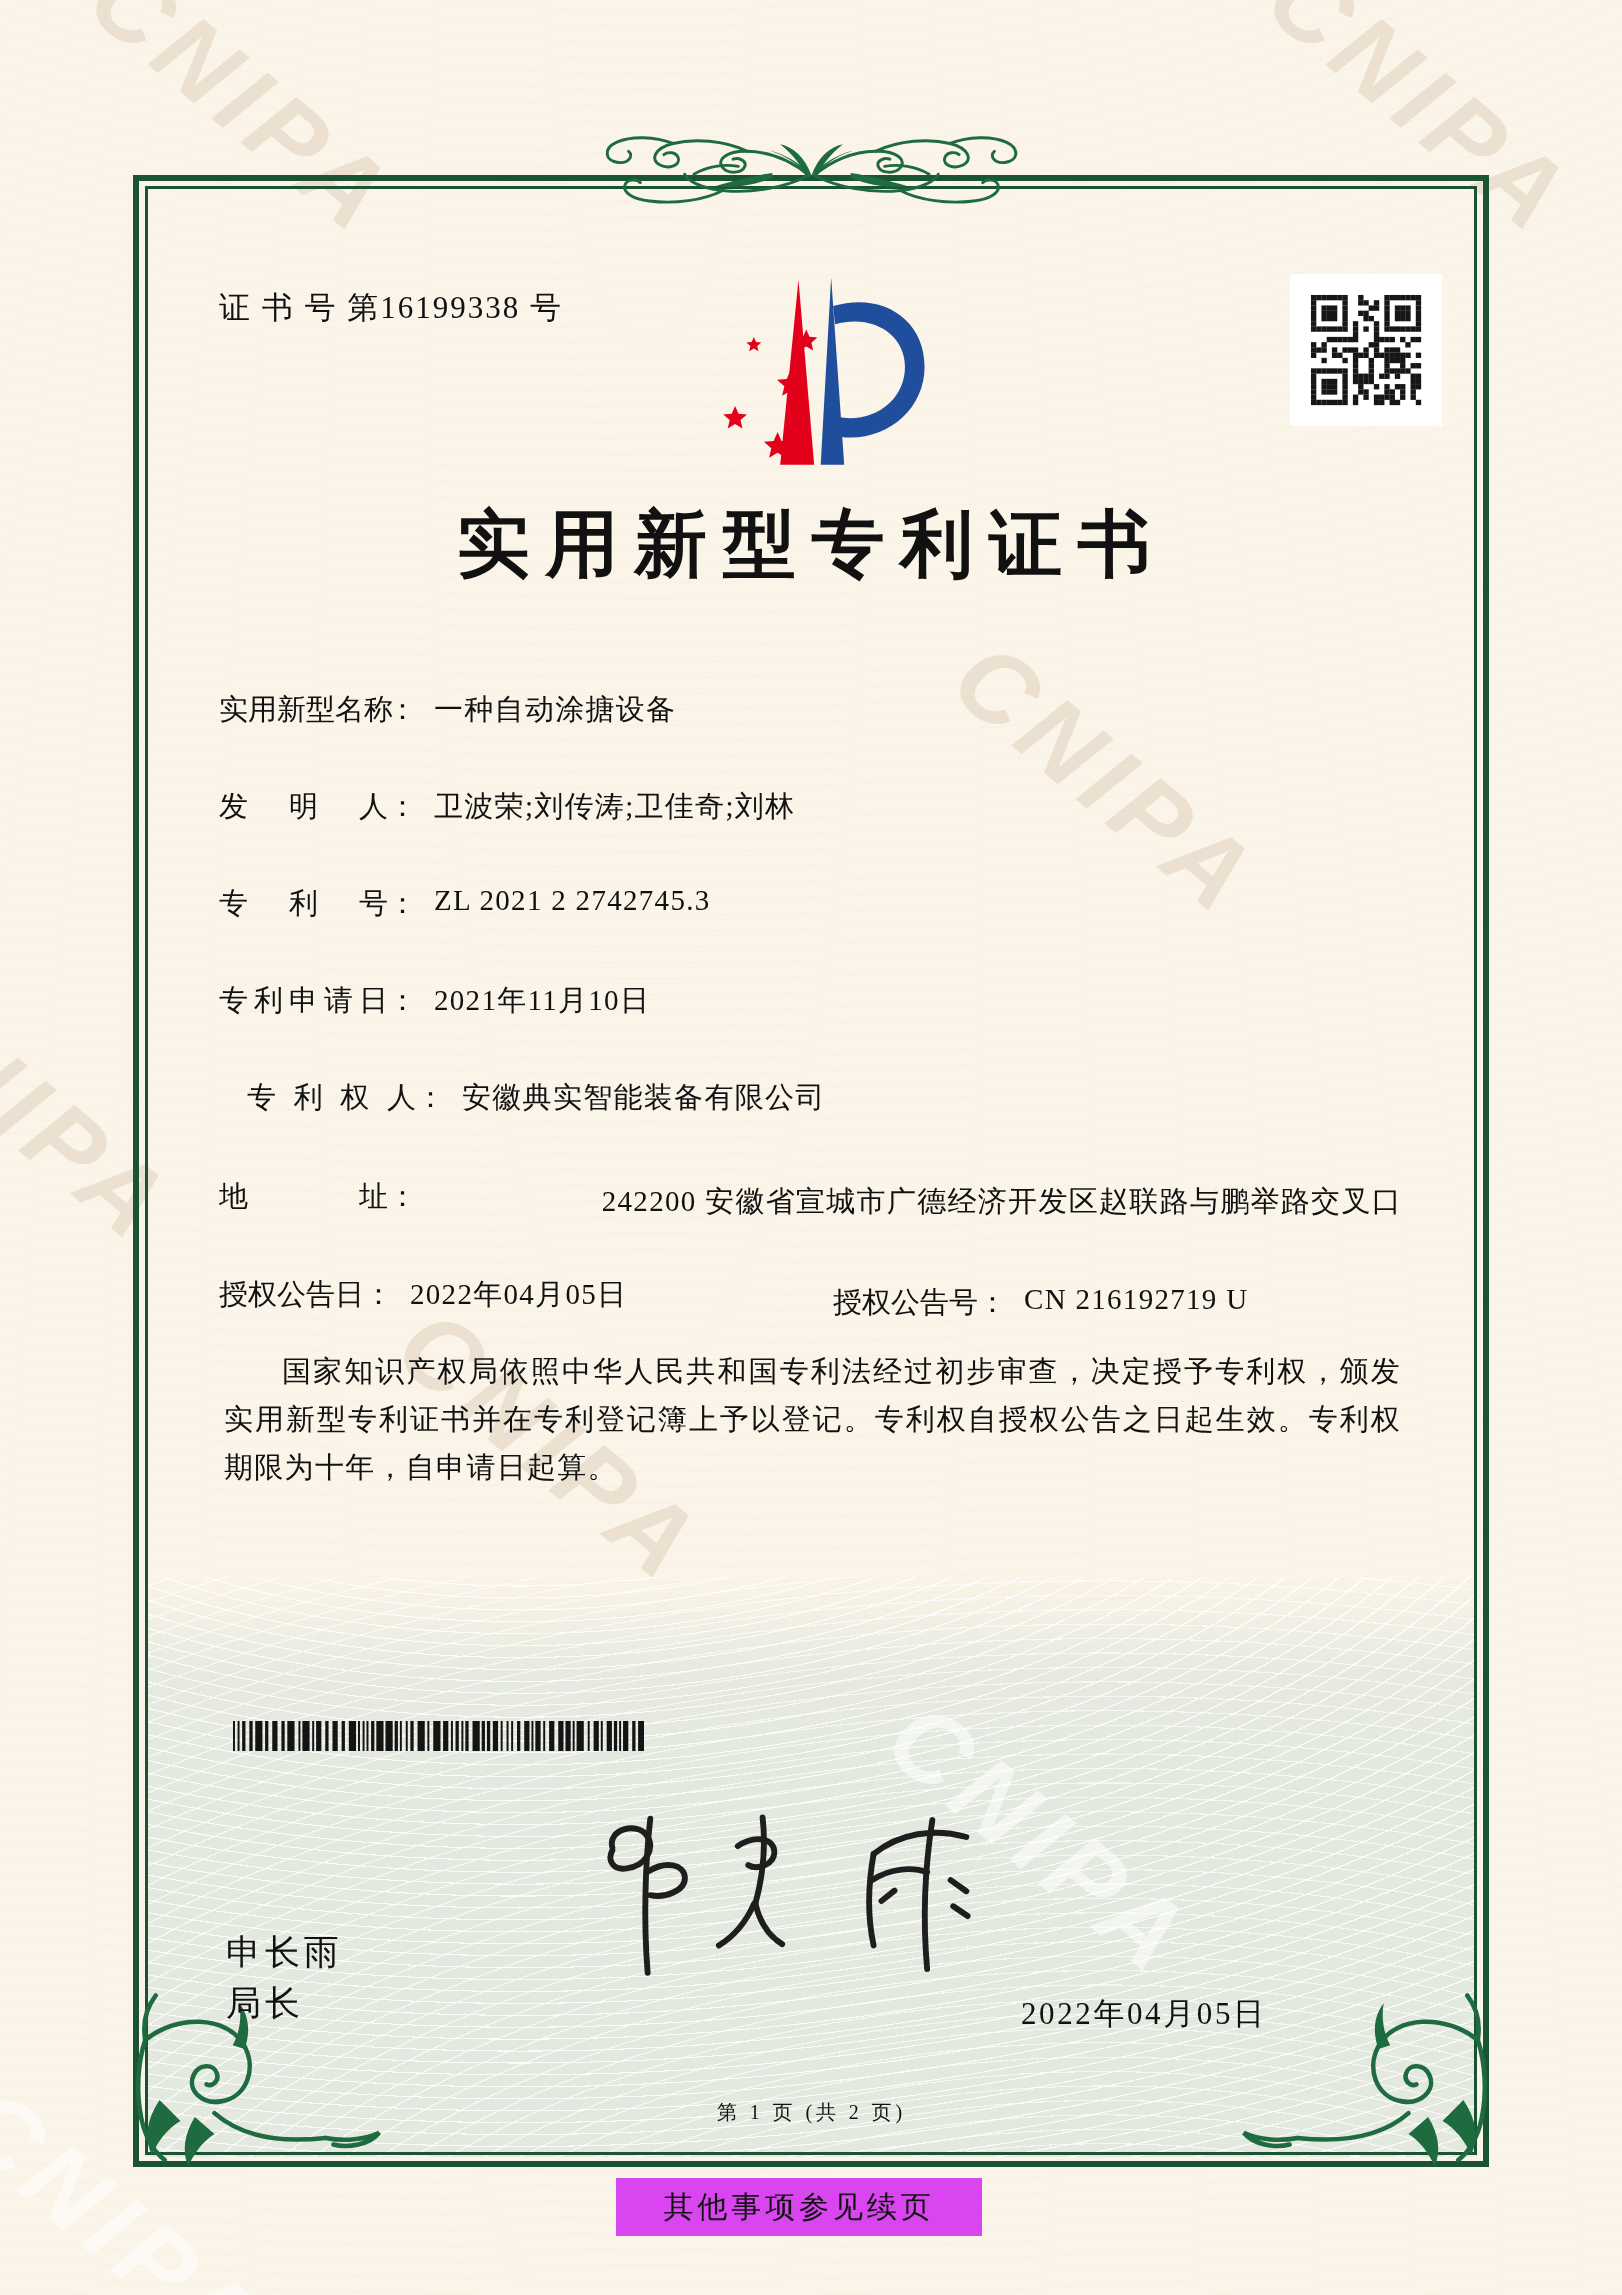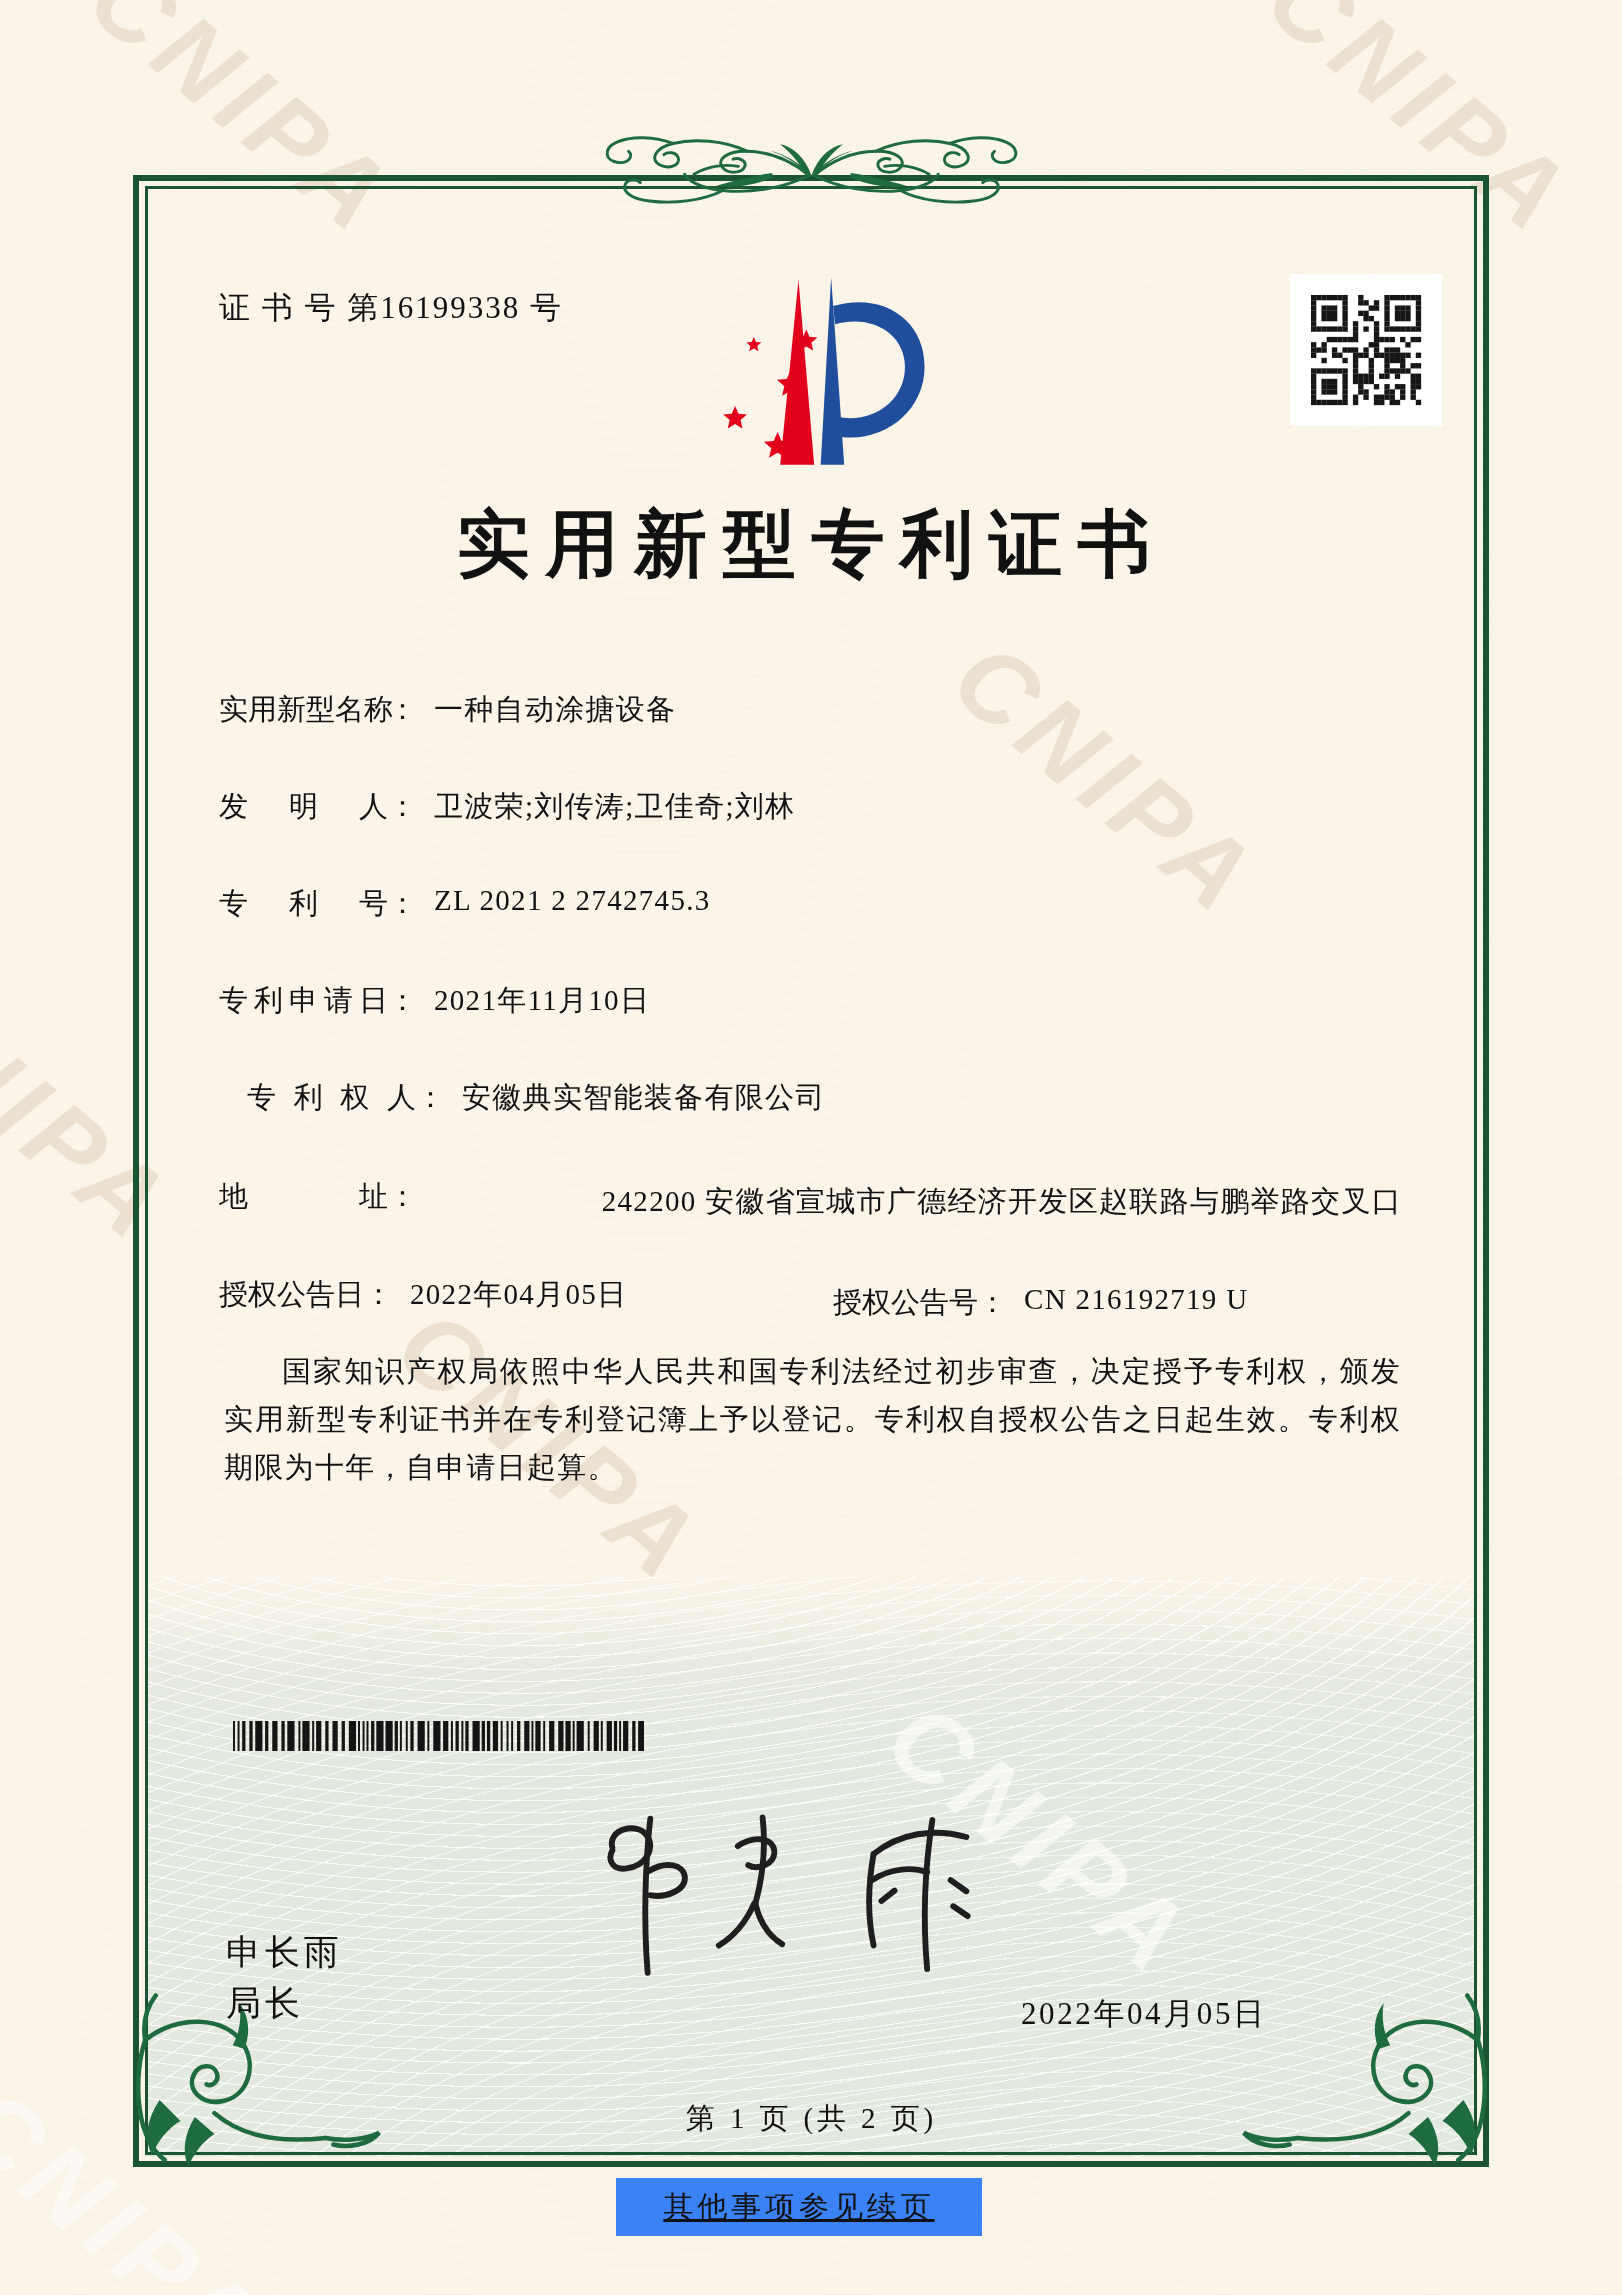--- a/index.html
+++ b/index.html
@@ -40,23 +40,23 @@
   .grant2{position:absolute;left:614px;top:8px;white-space:nowrap;}
   .paras{position:absolute;left:224px;top:1347px;width:1177px;font-size:29px;
          line-height:48px;letter-spacing:1.3px;text-align:justify;}
   .paras p{margin:0;text-indent:58px;}
   .barcode{position:absolute;left:233px;top:1721px;width:411px;height:30px;}
   .signer{position:absolute;left:226px;font-family:"Liberation Sans","DejaVu Sans",sans-serif;
           font-size:35px;font-weight:500;letter-spacing:3.9px;}
   .sig{position:absolute;left:566px;top:1807px;width:465px;height:175px;}
   .issue-date{position:absolute;left:1021px;top:1993px;font-size:31px;letter-spacing:2.6px;}
   .page-info{position:absolute;left:0;top:2099px;width:1623px;text-align:center;
-             font-size:29px;letter-spacing:3.9px;}
-  .footer-box{position:absolute;left:616px;top:2178px;width:366px;height:58px;background:#3b82f6;
-              z-index:6;display:flex;align-items:center;justify-content:center;text-decoration:underline;}
+             font-size:20px;letter-spacing:3.9px;}
+  .footer-box{position:absolute;left:616px;top:2178px;width:366px;height:58px;background:#d946ef;
+              z-index:6;display:flex;align-items:center;justify-content:center;}
   .footer-box span{font-size:30px;letter-spacing:3.9px;}
   .orn{position:absolute;z-index:4;}
 </style>
 </head>
 <body>
 
 <div class="paper"></div>
 <div class="paper-waves"></div>
 <div class="guilloche"></div>
 

